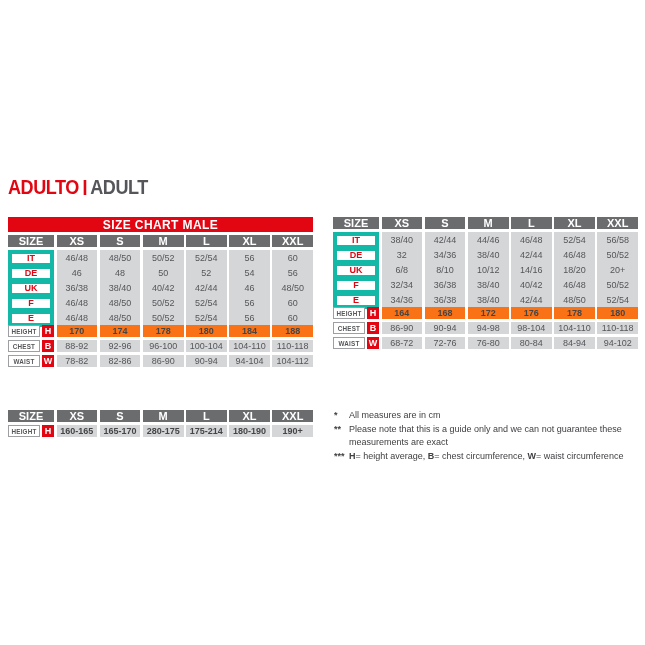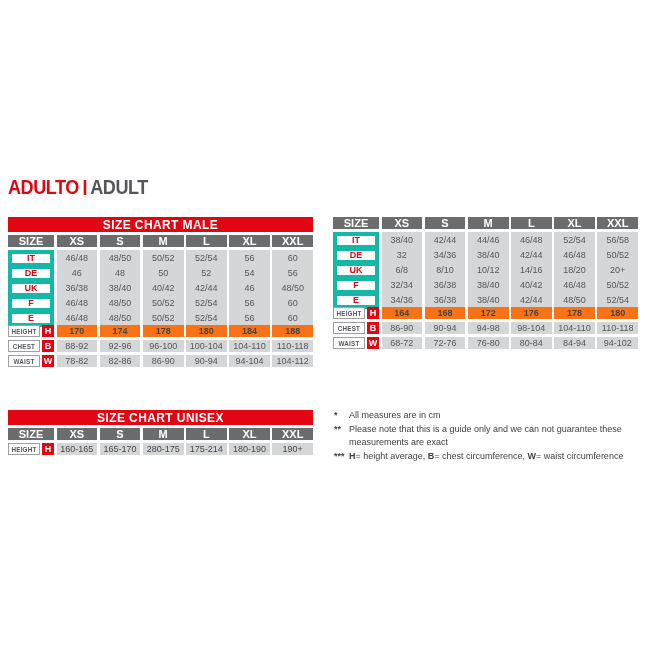--- a/index.html
+++ b/index.html
@@ -35,21 +35,21 @@
     display:flex;align-items:center;justify-content:center;
     font-size:9px;line-height:1;
   }
   .col-head{background:#6b6c6e;color:#ffffff;font-weight:700;font-size:11px;}
   .row-label{
     background:#ffffff;border:4px solid #14b8a6;box-sizing:border-box;
     color:#e20613;font-weight:700;
   }
   .val{background:#d5d6d8;color:#555659;}
   .val.plain{background:#f97316;font-weight:700;color:#454547;}
-  .val.gray-bold{font-weight:400;color:#454547;}
+  .val.gray-bold{font-weight:700;color:#454547;}
   .mlabel-wrap{display:flex;gap:2px;}
   .mlabel{
     flex:1;border:1px solid #9d9fa2;box-sizing:border-box;background:#ffffff;
     display:flex;align-items:center;justify-content:center;
     font-size:6.3px;font-weight:700;letter-spacing:.2px;color:#555659;
   }
   .badge{
     width:12px;background:#e20613;color:#ffffff;font-weight:700;font-size:9px;
     display:flex;align-items:center;justify-content:center;
   }
@@ -253,21 +253,20 @@
       </div>
       <div class="cell val gray">68-72</div>
       <div class="cell val gray">72-76</div>
       <div class="cell val gray">76-80</div>
       <div class="cell val gray">80-84</div>
       <div class="cell val gray">84-94</div>
       <div class="cell val gray">94-102</div>
     </div>
   </div>
 <div class="size-table" id="table-unisex">
-    <div class="tbl-title">SIZE CHART UNISEX</div>
     <div class="trow">
       <div class="cell col-head">SIZE</div>
       <div class="cell col-head">XS</div>
       <div class="cell col-head">S</div>
       <div class="cell col-head">M</div>
       <div class="cell col-head">L</div>
       <div class="cell col-head">XL</div>
       <div class="cell col-head">XXL</div>
     </div>
     <div class="trow">

